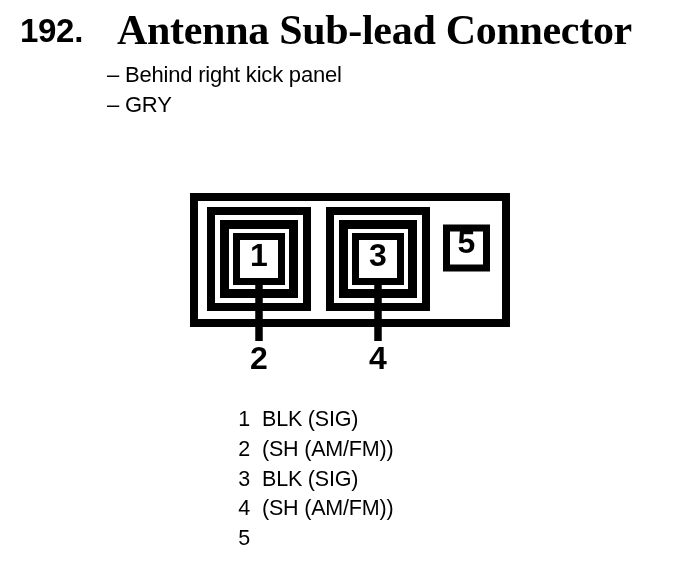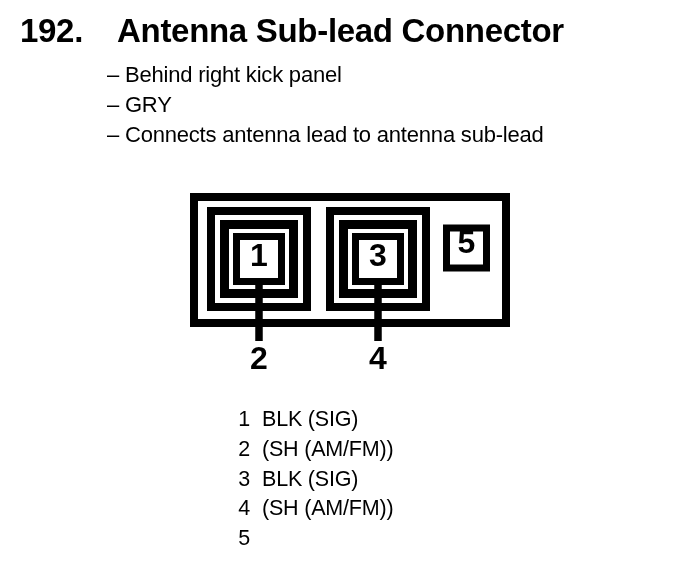--- a/index.html
+++ b/index.html
@@ -20,24 +20,25 @@
     display: flex;
     align-items: flex-end;
     font-weight: bold;
     font-size: 33px;
     line-height: 33px;
     letter-spacing: -0.3px;
     white-space: nowrap;
   }
   .section-number { display: inline-block; width: 97px; }
   .header h1 {
-    font-size: 33px;
+    font-size: 42px;
     font-weight: bold;
     display: inline;
     letter-spacing: -0.3px;
+    font-family: Liberation Serif, serif;
   }
   .notes {
     position: absolute;
     left: 107px;
     top: 60px;
     list-style: none;
     font-size: 22px;
     line-height: 30px;
     letter-spacing: -0.2px;
     white-space: nowrap;
@@ -83,21 +84,20 @@
 <div class="page">
 
   <div class="header">
     <span class="section-number">192.</span>
     <h1>Antenna Sub-lead Connector</h1>
   </div>
 
   <ul class="notes">
     <li>– Behind right kick panel</li>
     <li>– GRY</li>
-    <li>– Connects antenna lead to antenna sub-lead</li>
   </ul>
 
   <svg class="connector-svg" viewBox="0 0 350 200" xmlns="http://www.w3.org/2000/svg">
 
     <rect class="stroke8" x="24" y="14" width="312" height="126"></rect>
 
     <rect class="stroke8" x="41" y="28" width="96" height="96"></rect>
     <rect class="stroke9" x="54.5" y="41.5" width="69" height="69"></rect>
     <rect class="stroke7" x="66.5" y="53.5" width="45" height="45"></rect>
 

